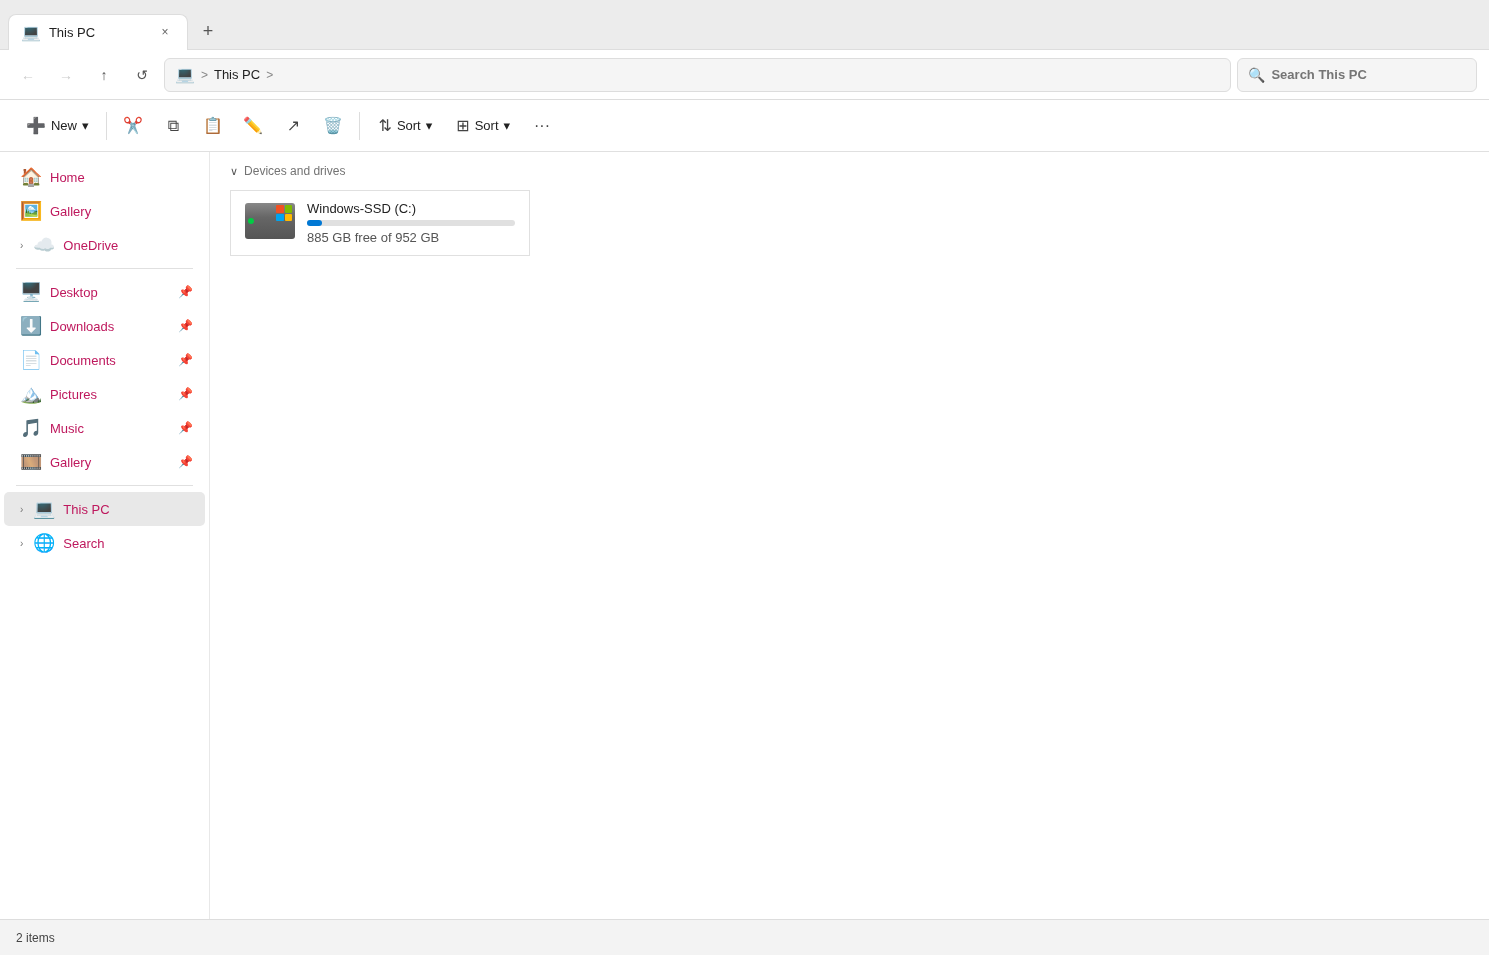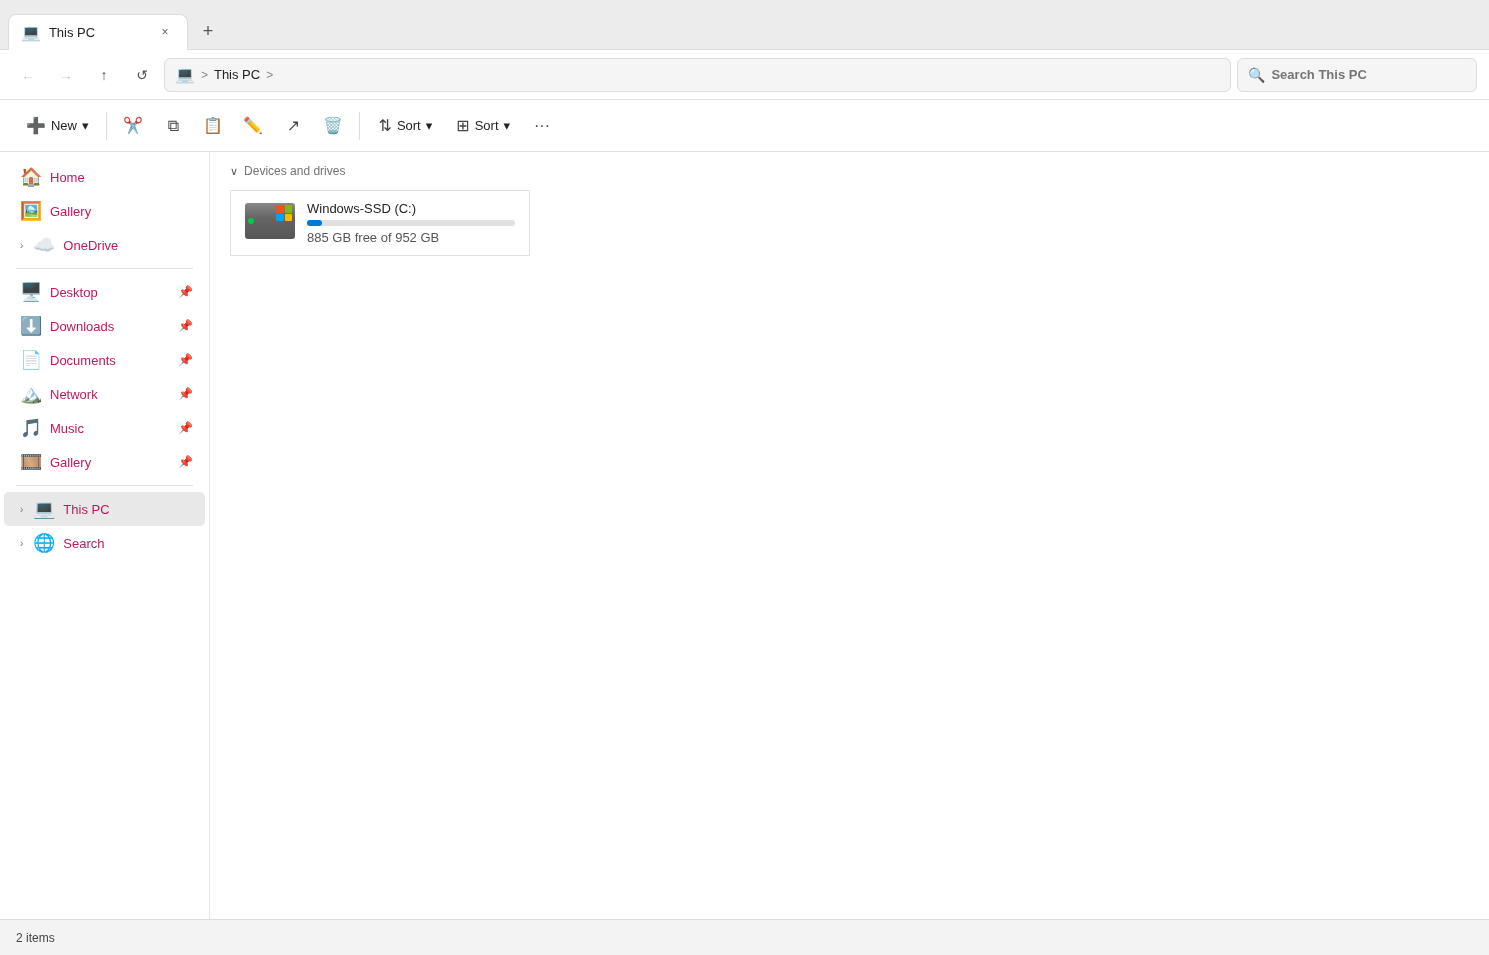--- a/index.html
+++ b/index.html
@@ -381,21 +381,21 @@
       <span class="item-label">Downloads</span>
       <span class="item-pin">📌</span>
     </div>
     <div class="sidebar-item">
       <span class="item-icon">📄</span>
       <span class="item-label">Documents</span>
       <span class="item-pin">📌</span>
     </div>
     <div class="sidebar-item">
       <span class="item-icon">🏔️</span>
-      <span class="item-label">Network</span>
+      <span class="item-label">Pictures</span>
       <span class="item-pin">📌</span>
     </div>
     <div class="sidebar-item">
       <span class="item-icon">🎵</span>
       <span class="item-label">Music</span>
       <span class="item-pin">📌</span>
     </div>
     <div class="sidebar-item">
       <span class="item-icon">🎞️</span>
       <span class="item-label">Gallery</span>

